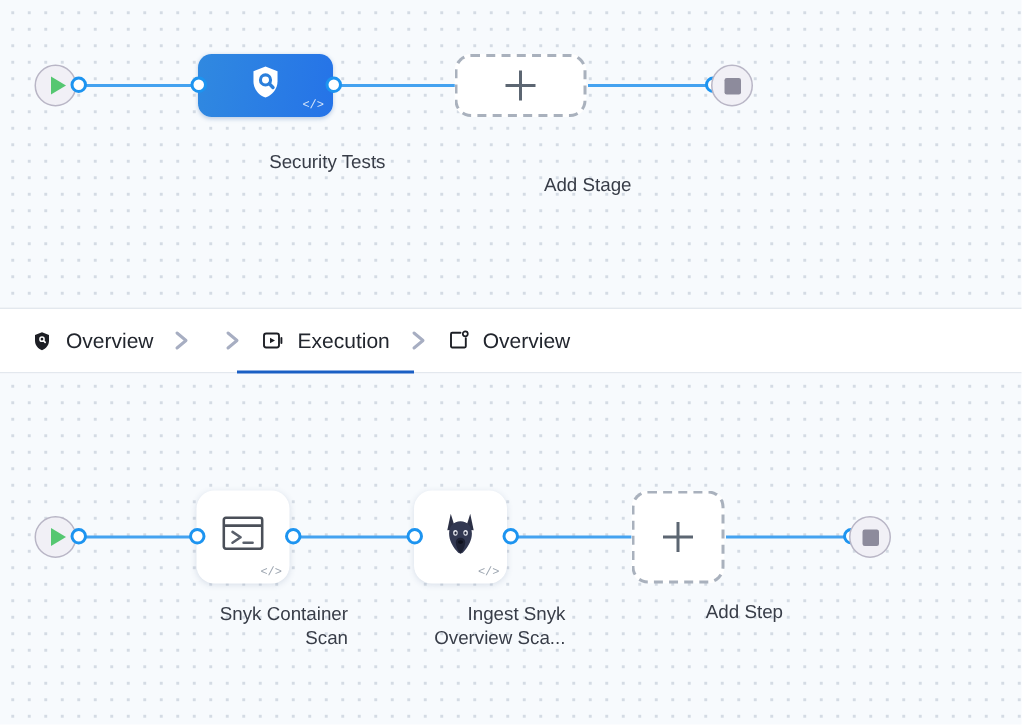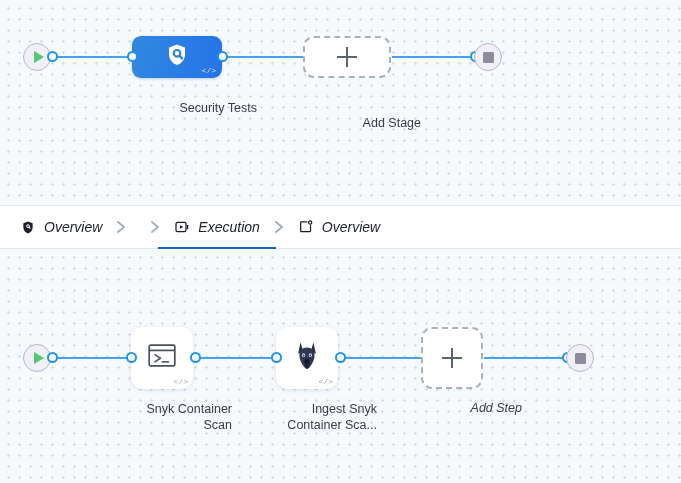--- a/index.html
+++ b/index.html
@@ -165,21 +165,20 @@
     left: 0;
     width: 681px;
     height: 44px;
     background: #ffffff;
     border-top: 1px solid #e3e8ee;
     border-bottom: 1px solid #e3e8ee;
     box-sizing: border-box;
     display: flex;
     align-items: center;
     padding-left: 18px;
-    font-style: italic;
   }
   .tab {
     display: flex;
     align-items: center;
     gap: 8px;
     height: 43px;
     box-sizing: border-box;
     position: relative;
     padding: 0 2px;
   }
@@ -354,26 +353,26 @@
           <ellipse cx="17.3" cy="14.4" rx=".75" ry="1" fill="#20243a"></ellipse>
 
           <ellipse cx="14" cy="20.4" rx="1.7" ry="1.2" fill="#0d101c"></ellipse>
         </svg>
       </span>
       <span class="code-mark">&lt;/&gt;</span>
     </div>
     <div class="port" style="left:271px; top:103px;"></div>
     <div class="port" style="left:335px; top:103px;"></div>
     <div class="node-label" style="left:237px; top:152px; width:140px;">Ingest Snyk
-Container Sca...</div>
+Overview Sca...</div>
 
     <div class="add-node" id="add-step-node" style="left:421px; top:78px;">
       <div class="plus"></div>
     </div>
-    <div class="node-label" style="left:382px; top:151px; width:140px;font-style:italic;">Add Step</div>
+    <div class="node-label" style="left:382px; top:151px; width:140px;">Add Step</div>
 
     <div class="port" style="left:562px; top:103px;"></div>
     <div class="term-node" id="step-end" style="left:566px; top:95px;">
       <div class="stop-sq"></div>
     </div>
   </div>
 
 </div>
 
 </body></html>

